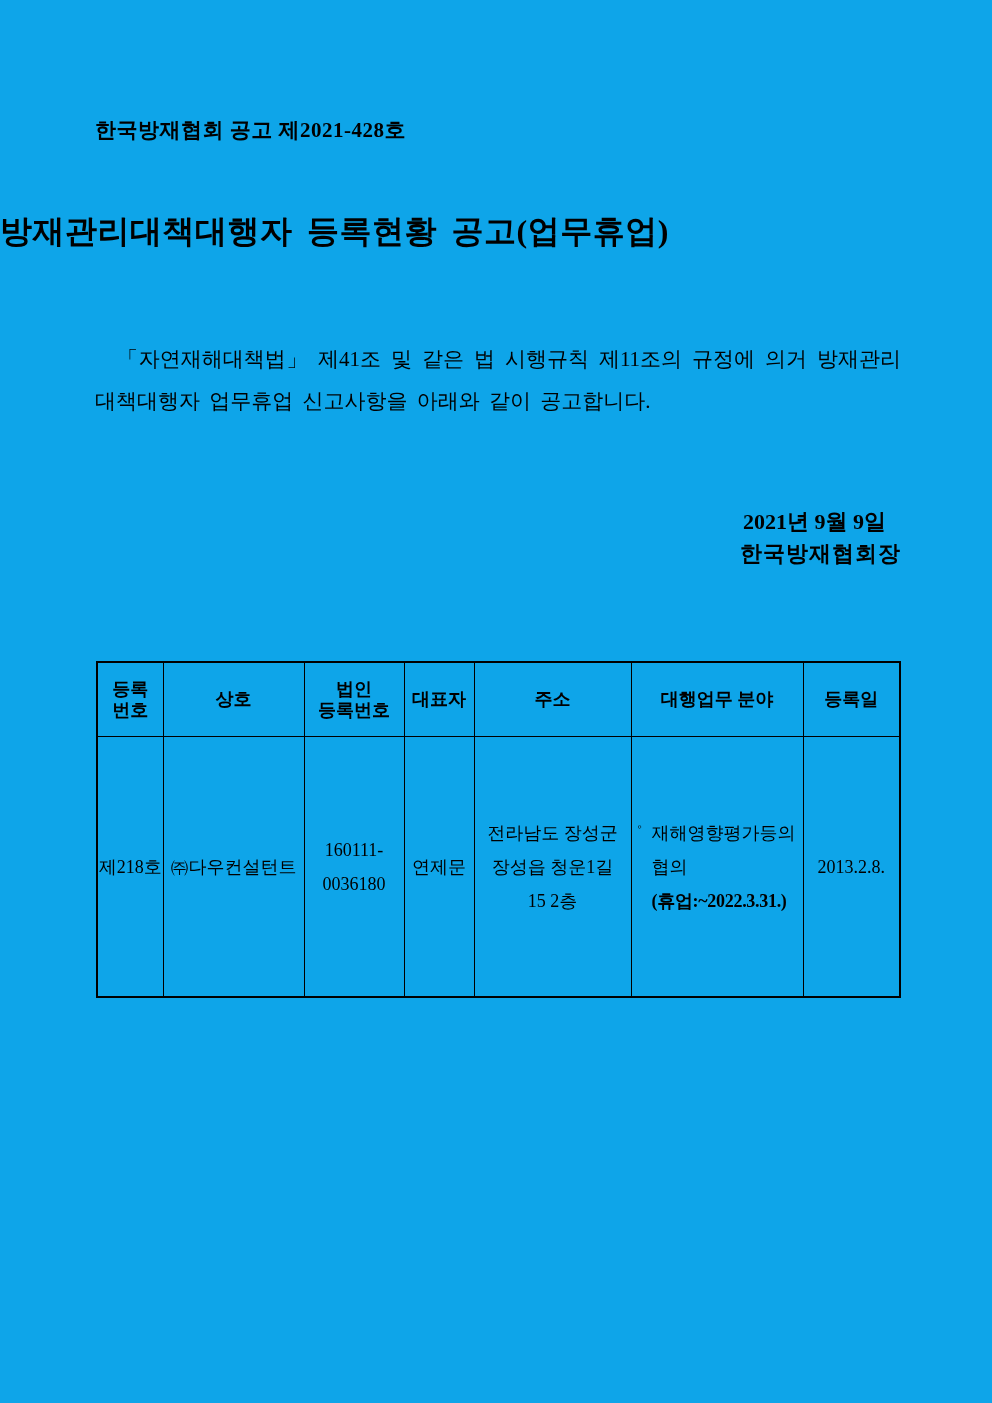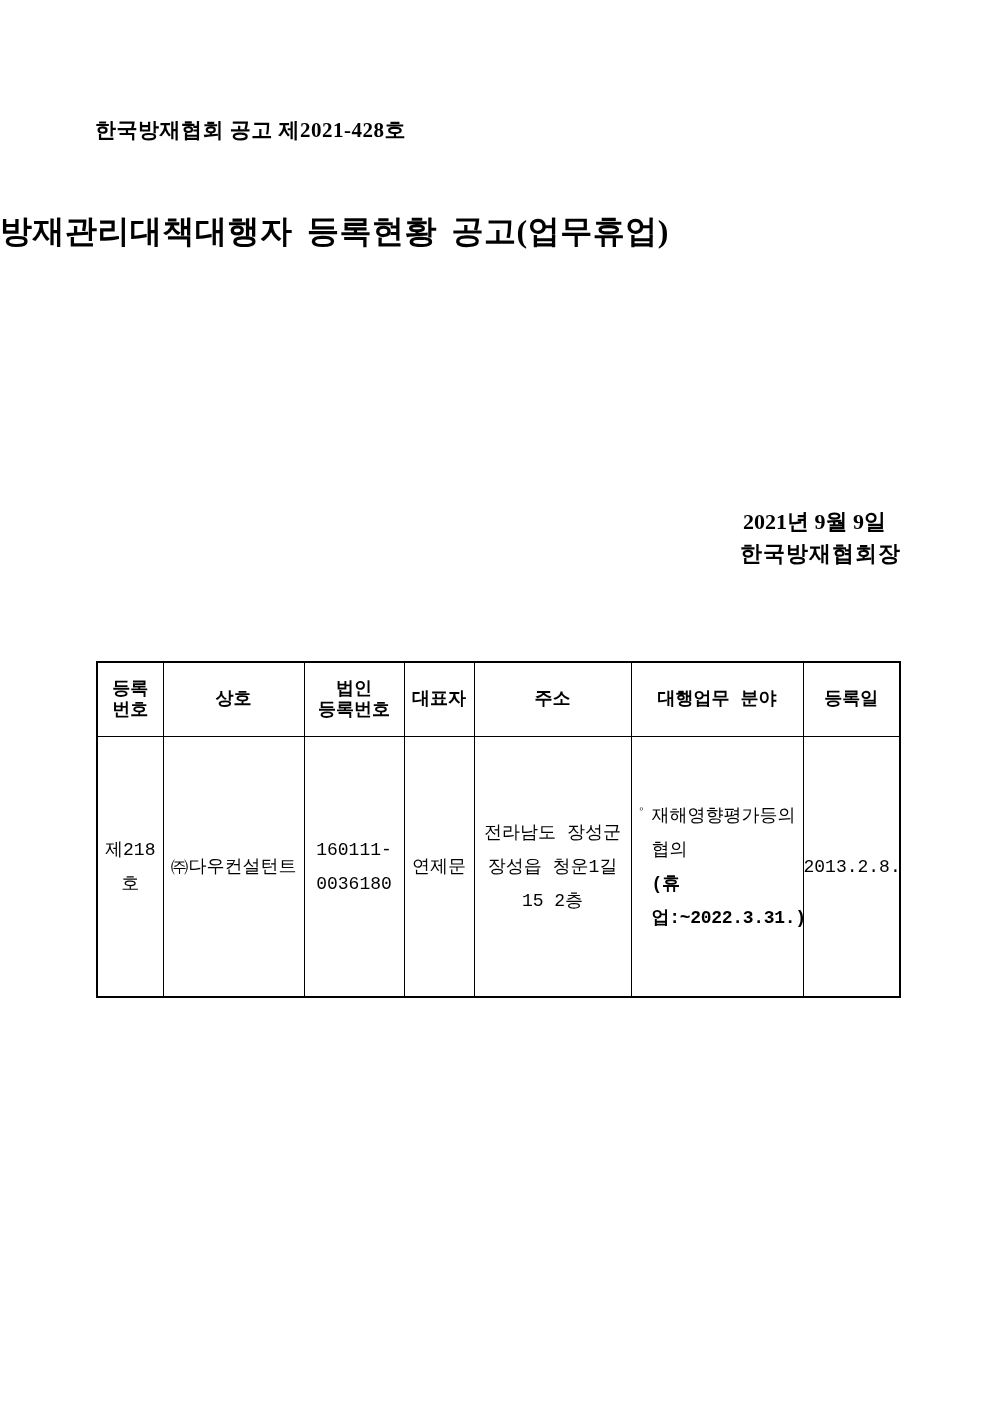--- a/index.html
+++ b/index.html
@@ -1,21 +1,21 @@
 <!DOCTYPE html>
 <html><head>
 <meta charset="utf-8">
 <style>
   html, body { margin: 0; padding: 0; background: #888; }
   .page {
     position: relative;
     width: 992px;
     height: 1403px;
     margin: 0 auto;
-    background: #ffffff;
+    background: #0ea5e9;
     color: #000000;
     font-family: "Liberation Serif", serif;
     overflow: hidden;
   }
   .notice-number {
     position: absolute;
     left: 95px;
     top: 116px;
     font-size: 21px;
     font-weight: 700;
@@ -62,21 +62,21 @@
     letter-spacing: 1px;
   }
   table.reg-table {
     position: absolute;
     left: 96px;
     top: 661px;
     width: 803px;
     border-collapse: collapse;
     table-layout: fixed;
     border: 2px solid #000;
-    font-family: Liberation Mono, monospace;
+    font-family: Liberation Serif, serif;
   }
   .reg-table th, .reg-table td {
     border: 1px solid #000;
     padding: 0;
     text-align: center;
     vertical-align: middle;
     overflow: hidden;
   }
   .reg-table thead th {
     height: 73px;
@@ -110,20 +110,21 @@
 </style>
 </head>
 <body>
 
 <div class="page">
 
   <div class="notice-number">한국방재협회 공고 제2021-428호</div>
 
   <div class="doc-title">방재관리대책대행자 등록현황 공고(업무휴업)</div>
 
+  <div class="body-paragraph">「자연재해대책법」 제41조 및 같은 법 시행규칙 제11조의 규정에 의거 방재관리대책대행자 업무휴업 신고사항을 아래와 같이 공고합니다.</div>
 
   <div class="issue-date">2021년 9월 9일</div>
 
   <div class="issuer">한국방재협회장</div>
 
   <table class="reg-table">
     <colgroup>
       <col style="width:66px">
       <col style="width:141px">
       <col style="width:100px">

